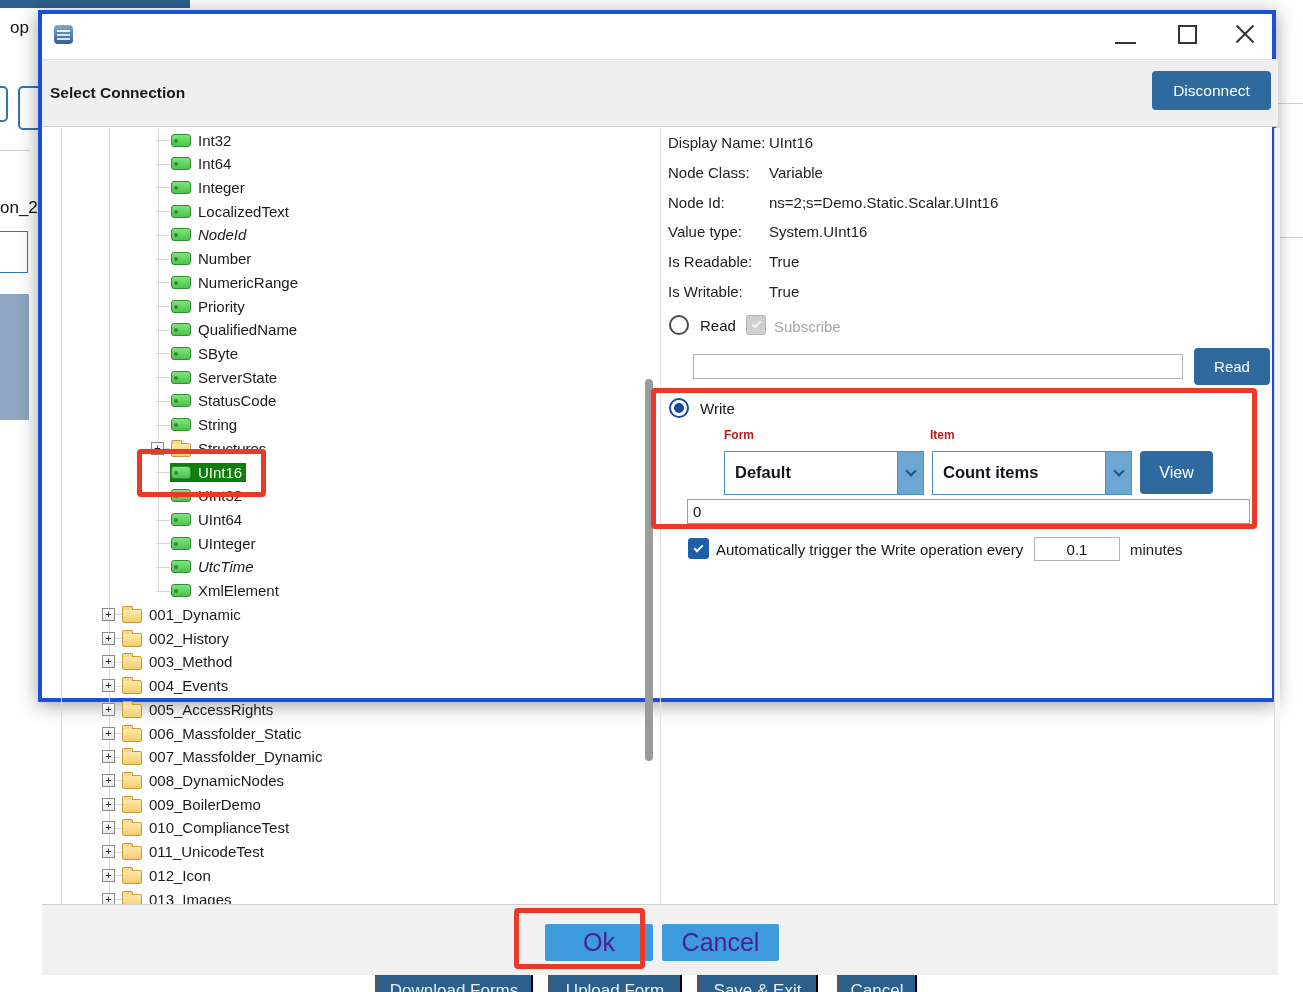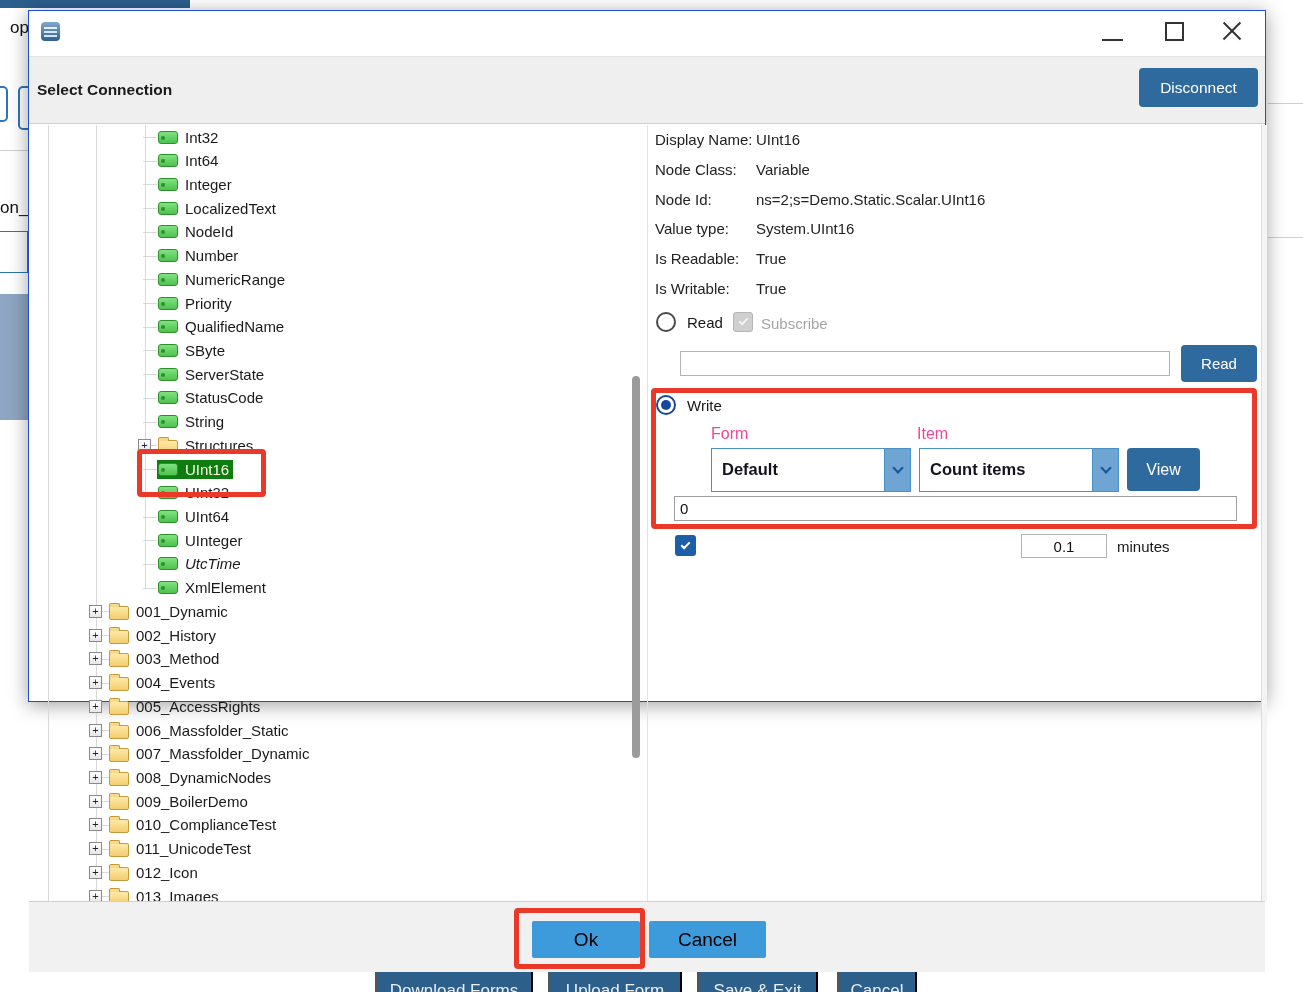--- a/index.html
+++ b/index.html
@@ -17,22 +17,22 @@
   .bg-line{height:1px;background:#cfcfcf;}
   .bg-on2{left:0;top:198px;font-size:17px;color:#111;}
   .bg-box3{left:-16px;top:231px;width:44px;height:42px;border:1.5px solid #2e75b6;background:#fff;}
   .bg-bluerect{left:0;top:294px;width:29px;height:126px;background:#8fa6c2;}
   .bg-rline1{left:1268px;top:103px;width:35px;}
   .bg-rline2{left:1268px;top:237px;width:35px;}
   .bg-btn{position:absolute;top:968px;height:40px;background:var(--navy-button);border-radius:3px;
           color:#e9eff6;font-size:17px;text-align:center;padding-top:6px;}
 
   
-  .dialog{left:28px;top:10px;width:1238px;height:692px;background:#fff;
-          border:1px solid #1d4ed8;box-shadow:0 3px 18px rgba(0,0,0,.38);z-index:10;}
+  .dialog{left:38px;top:10px;width:1238px;height:692px;background:#fff;
+          border:4px solid #1d4ed8;box-shadow:0 3px 18px rgba(0,0,0,.38);z-index:10;}
   .app-icon{left:12px;top:11px;width:19px;height:19px;border-radius:4px;
             background:linear-gradient(180deg,#7fa8cd,#2f5f94);}
   .app-icon::before{content:"";position:absolute;left:3px;top:5px;width:13px;height:2px;background:#e9f1f8;
             box-shadow:0 4px 0 #d7e5f2,0 8px 0 #d7e5f2;}
   .win-min{left:1073px;top:28px;width:21px;height:2px;background:#333;}
   .win-max{left:1136px;top:11px;width:19px;height:19px;border:2px solid #333;background:#fff;}
   .win-close{left:1191px;top:8px;width:24px;height:24px;}
   .win-close i{position:absolute;left:0;top:11px;width:24px;height:2.2px;background:#333;display:block;}
   .win-close i:first-child{transform:rotate(45deg);}
   .win-close i:last-child{transform:rotate(-45deg);}
@@ -91,33 +91,33 @@
   .lbl-15{font-size:15px;color:#171717;white-space:nowrap;}
   .cb{border-radius:3px;display:flex;align-items:center;justify-content:center;}
   .cb .chk{width:9px;height:5px;border-left:2.5px solid #fff;border-bottom:2.5px solid #fff;
            transform:rotate(-45deg);margin-top:-3px;display:block;}
   .cb-disabled{left:704px;top:301px;width:20px;height:20px;background:#cfcfcf;border:1px solid #b5b5b5;}
   .cb-auto{left:646px;top:524px;width:21px;height:21px;background:#1d5fa7;}
   .txt-input{position:absolute;border:1px solid #b3b3b3;background:#fff;font-family:"Liberation Sans",sans-serif;
              font-size:15px;color:#111;padding:0 5px;}
   .read-input{left:651px;top:340px;width:490px;height:25px;}
   .read-btn{left:1152px;top:334px;width:76px;height:37px;}
-  .bold-lbl{font-size:16px;font-weight:normal;color:#ec4899;}
+  .bold-lbl{font-size:12px;font-weight:bold;color:#b91c1c;}
   .w-combo{background:#fff;border:1px solid var(--combo-border);}
   .w-combo .val{position:absolute;left:10px;top:11px;font-size:16.5px;font-weight:bold;color:#14141e;}
   .form-combo{left:682px;top:437px;width:200px;height:44px;}
   .item-combo{left:890px;top:437px;width:200px;height:44px;}
   .view-btn{left:1098px;top:437px;width:73px;height:43px;font-size:16px;}
   .value-input{left:645px;top:485px;width:563px;height:25px;border-color:#9e9e9e;}
   .interval-input{left:992px;top:523px;width:86px;height:24px;text-align:center;}
 
   
   .footer{left:0;top:890px;width:1236px;height:71px;background:#f1f1f1;border-top:1px solid #d0d0d0;}
-  .btn-light{background:var(--accent-light-blue);color:#000000;border:none;border-radius:2px;
-             font-family:"Liberation Sans",sans-serif;font-size:19px;cursor:pointer;}
+  .btn-light{background:var(--accent-light-blue);color:#4c1d95;border:none;border-radius:2px;
+             font-family:"Liberation Sans",sans-serif;font-size:25px;cursor:pointer;}
   .ok-btn{left:503px;top:910px;width:108px;height:37px;}
   .cancel-btn{left:620px;top:910px;width:117px;height:37px;}
 
   
   .anno{position:absolute;border:5px solid var(--annotation-red);border-radius:4px;z-index:50;pointer-events:none;}
   .anno-tree{left:137px;top:449px;width:129px;height:48px;}
   .anno-write{left:651px;top:388px;width:606px;height:141px;}
   .anno-ok{left:514px;top:908px;width:131px;height:61px;}
 </style>
 </head>
@@ -181,21 +181,21 @@
             <span class="node-label">Integer</span>
           </span>
         </div>
         <div class="tree-row lvl3" style="top: 71.16px;">
           <span class="expander ghost">+</span>
           <span class="node-content">
             <span class="tag-icon"></span>
             <span class="node-label">LocalizedText</span>
           </span>
         </div>
-        <div class="tree-row lvl3" style="top: 94.88px;">
+        <div class="tree-row lvl3" style="top: 94.88px; font-style: italic;">
           <span class="expander ghost">+</span>
           <span class="node-content">
             <span class="tag-icon"></span>
             <span class="node-label">NodeId</span>
           </span>
         </div>
         <div class="tree-row lvl3" style="top: 118.6px;">
           <span class="expander ghost">+</span>
           <span class="node-content">
             <span class="tag-icon"></span>
@@ -449,20 +449,21 @@
       <span class="combo-arrow">
           <i class="chev"></i>
         </span>
     </div>
     <button class="abs btn-dark view-btn">View</button>
     <input class="txt-input value-input" value="0" style="">
 
     <div class="abs cb cb-auto">
         <i class="chk"></i>
       </div>
+    <div class="abs lbl-15" style="left:674px;top:527px;">Automatically trigger the Write operation every</div>
     <input class="txt-input interval-input" value="0.1" style="">
     <div class="abs lbl-15" style="left:1088px;top:527px;">minutes</div>
 
     <div class="abs footer"></div>
     <button class="abs btn-light ok-btn">Ok</button>
     <button class="abs btn-light cancel-btn">Cancel</button>
   </div>
 
   <div class="anno anno-tree"></div>
   <div class="anno anno-write"></div>

